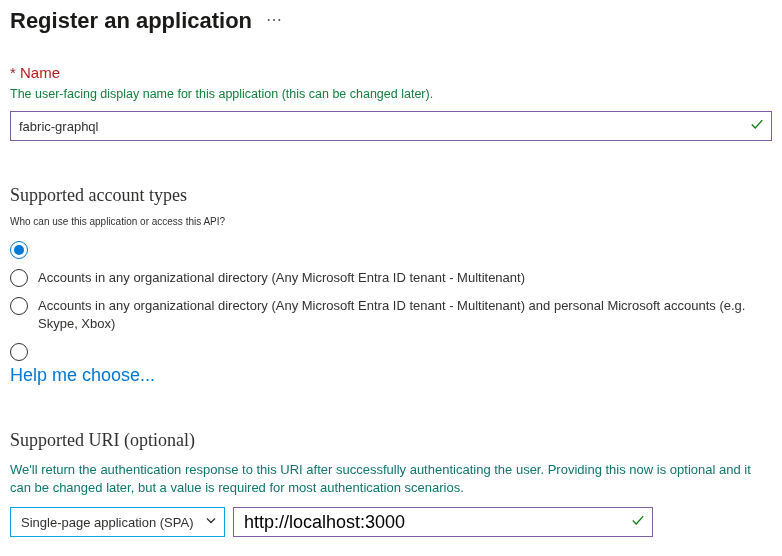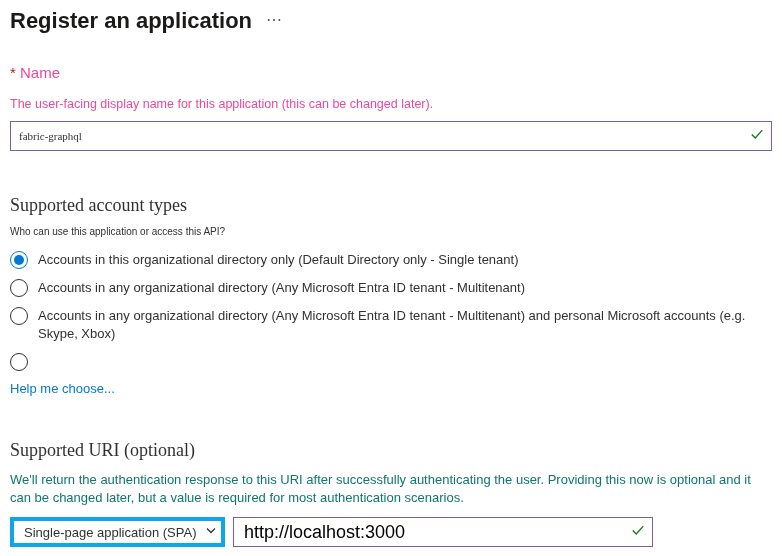--- a/index.html
+++ b/index.html
@@ -22,43 +22,43 @@
     }
     .more-dots {
       font-size: 16px;
       color: #605e5c;
       letter-spacing: 1px;
       cursor: pointer;
       padding-top: 2px;
     }
     .field-label {
       font-size: 15px;
-      color: #ec4899;
-      margin-bottom: 16px;
+      color: #b91c1c;
+      margin-bottom: 6px;
     }
     .required::before {
       content: "* ";
       color: #a4262c;
     }
     .field-desc {
       font-size: 12.5px;
-      color: #ec4899;
+      color: #15803d;
       margin-bottom: 10px;
     }
     .name-input-wrap {
       position: relative;
       width: 100%;
     }
     .name-input {
       width: 100%;
       height: 30px;
       border: 1px solid #7b5fa0;
       padding: 4px 30px 4px 8px;
-      font-size: 11px;
-      font-family: Liberation Serif, serif;
+      font-size: 13px;
+      font-family: Liberation Sans, sans-serif;
       color: #323130;
       outline: none;
     }
     .valid-check {
       position: absolute;
       right: 8px;
       top: 50%;
       transform: translateY(-50%);
       pointer-events: none;
     }
@@ -108,38 +108,38 @@
       border-radius: 50%;
       background: #0078d4;
     }
     .radio-label {
       font-size: 13px;
       color: #323130;
       line-height: 18px;
     }
     .help-link {
       color: #0078d4;
-      font-size: 13px;
-      margin-top: 10px;
+      font-size: 18px;
+      margin-top: 4px;
       display: inline-block;
       cursor: pointer;
     }
     .redirect-row {
       display: flex;
       gap: 8px;
       margin-top: 10px;
     }
     .select-wrap {
       position: relative;
       width: 215px;
     }
     .select-box {
       width: 100%;
       height: 30px;
-      border: 4px solid #0ea5e9;
+      border: 1px solid #0ea5e9;
       padding: 4px 12px 4px 10px;
       font-size: 13px;
       background: #fff;
       display: flex;
       align-items: center;
       cursor: pointer;
     }
     .chevron {
       position: absolute;
       right: 8px;
@@ -189,21 +189,20 @@
       </svg>
   </span>
 </div>
 
 <div class="section-heading">Supported account types</div>
 <div class="section-sub">Who can use this application or access this API?</div>
 
 <div class="radio-list">
   <div class="radio-row">
     <div class="radio-outer selected"></div>
-    <div class="radio-label">Accounts in this organizational directory only (Default Directory only - Single tenant)</div>
   </div>
   <div class="radio-row">
     <div class="radio-outer"></div>
     <div class="radio-label">Accounts in any organizational directory (Any Microsoft Entra ID tenant - Multitenant)</div>
   </div>
   <div class="radio-row">
     <div class="radio-outer"></div>
     <div class="radio-label">Accounts in any organizational directory (Any Microsoft Entra ID tenant - Multitenant) and personal Microsoft accounts (e.g. Skype, Xbox)</div>
   </div>
   <div class="radio-row">

